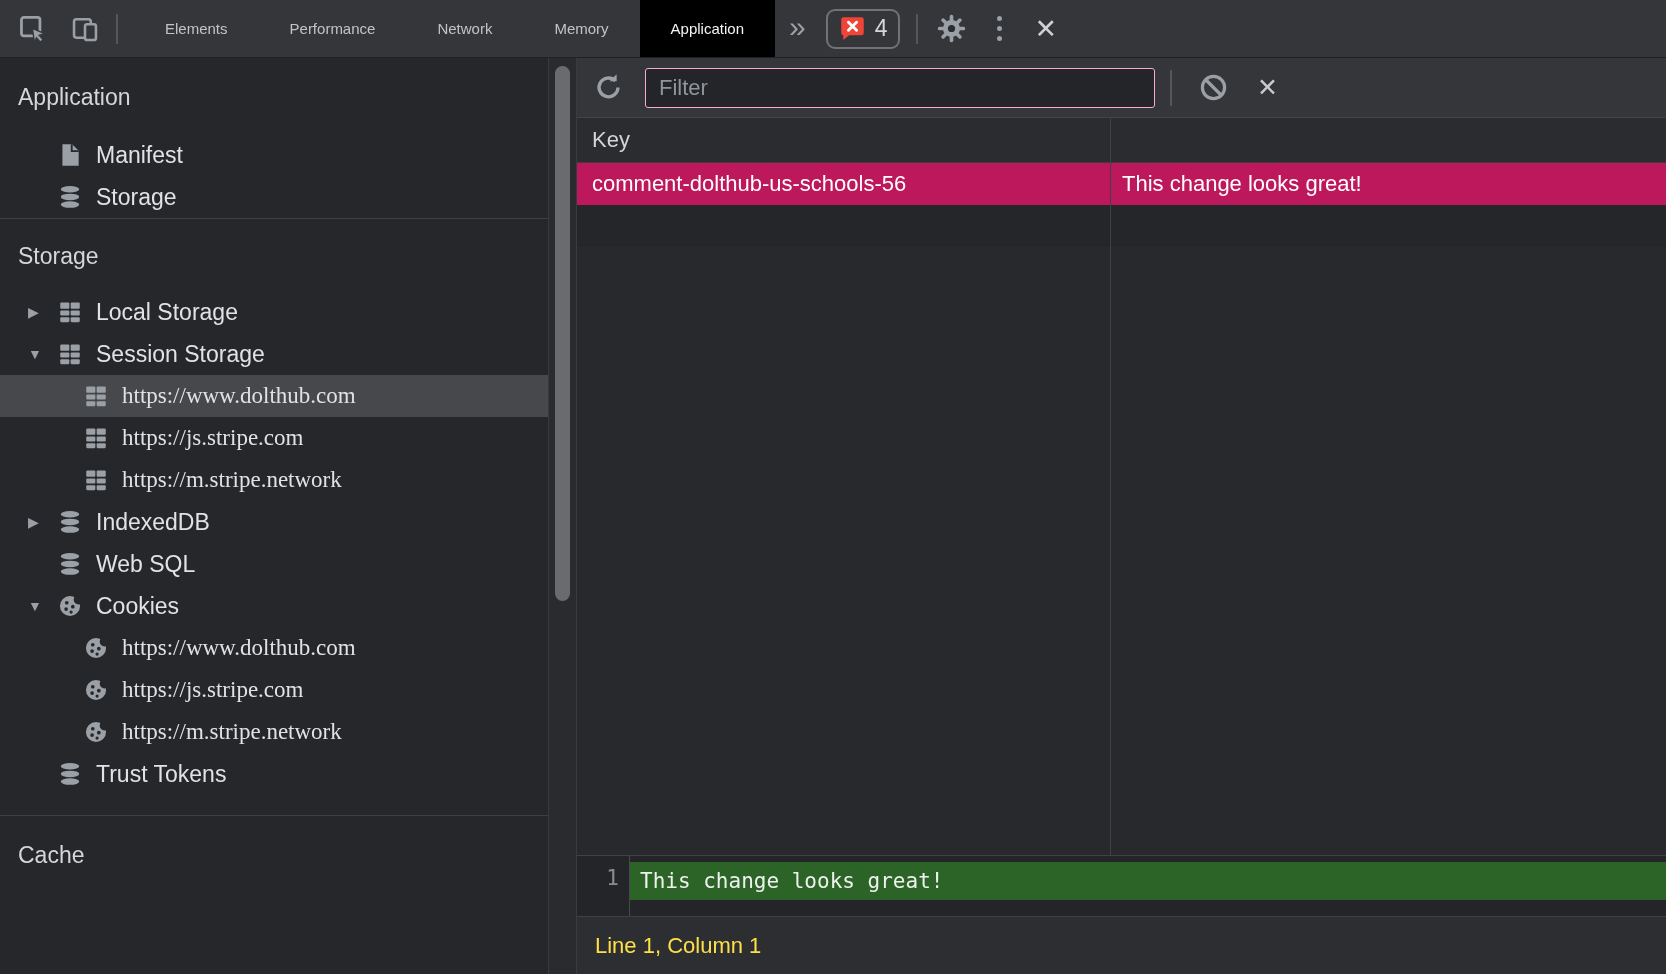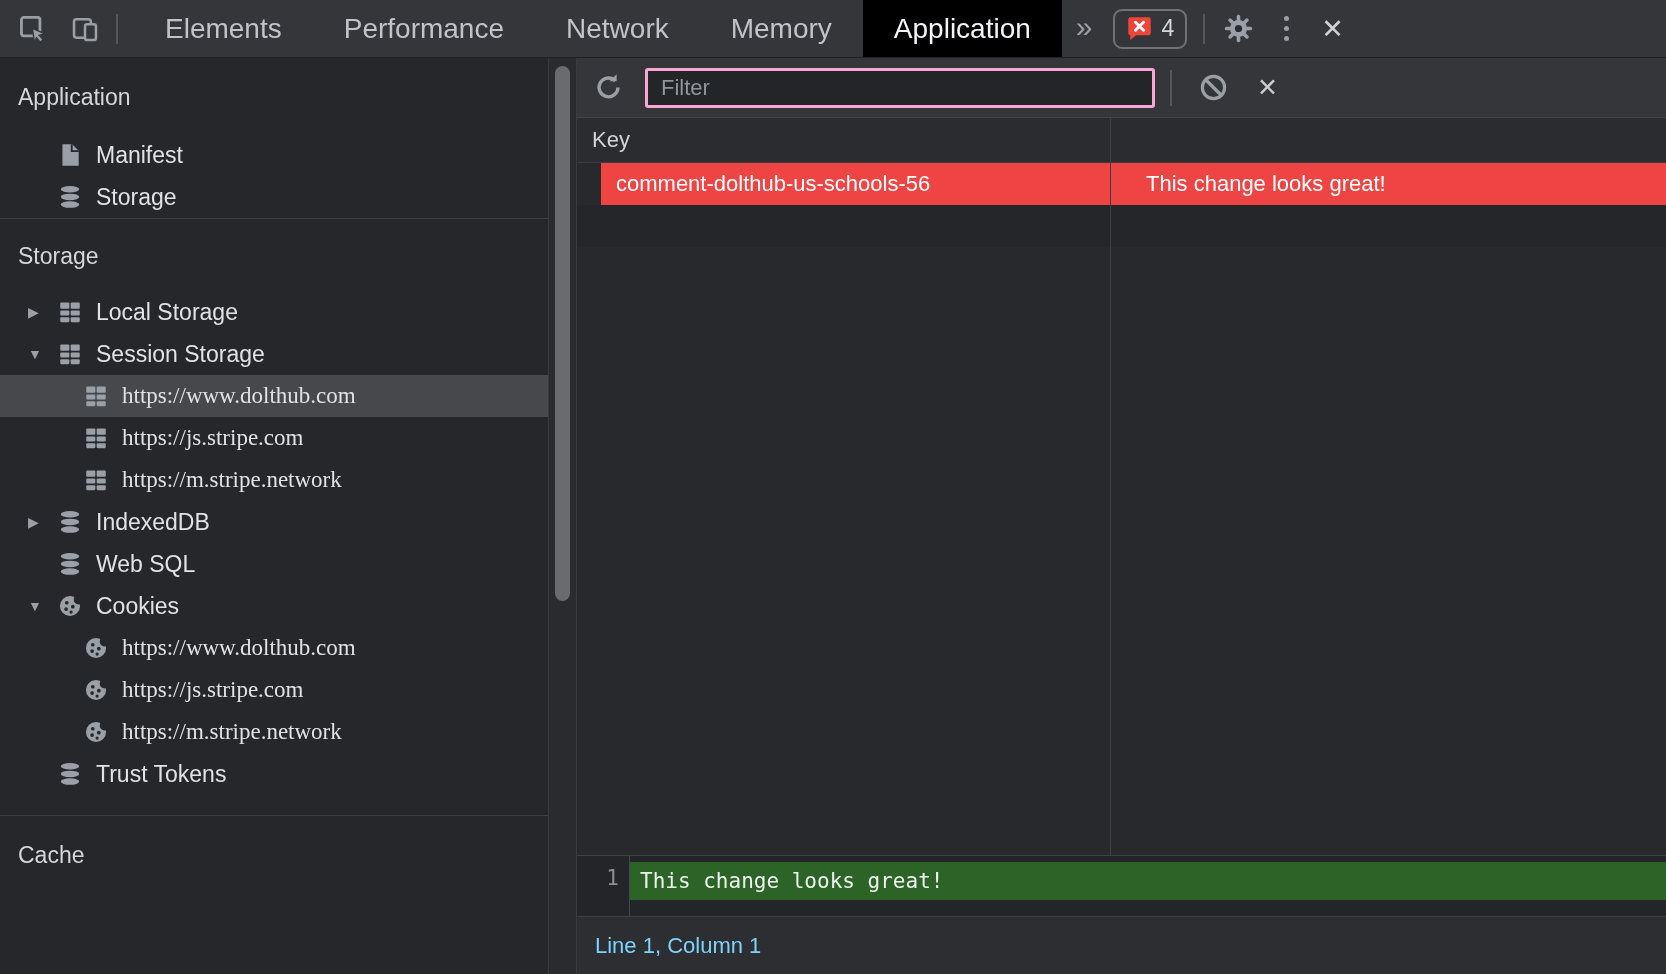--- a/index.html
+++ b/index.html
@@ -16,21 +16,21 @@
   .toolbar {
     height:58px; background:#35363a; display:flex; align-items:center;
     border-bottom:1px solid #202124;
   }
   .tb-btn { display:flex; align-items:center; justify-content:center; color:#9aa0a6; cursor:pointer; }
   .tb-inspect { margin-left:18px; }
   .tb-device  { margin-left:22px; }
   .tb-sep { width:2px; height:30px; background:#55565a; margin:0 16px; }
   .tabs { display:flex; height:100%; }
   .tab {
-    display:flex; align-items:center; padding:0 31px; font-size:28px; color:#c0c3c7; cursor:pointer;
+    display:flex; align-items:center; padding:0 31px; font-size:15px; color:#c0c3c7; cursor:pointer;
   }
   .tab.active { background:#000; color:#f3f4f6; }
   .tb-chevron { font-size:30px; color:#9aa0a6; margin-left:14px; cursor:pointer; line-height:1; padding-bottom:4px;}
   .err-badge {
     margin-left:20px; display:flex; align-items:center; gap:9px;
     border:2px solid #717276; border-radius:9px; height:40px; padding:0 11px;
     color:#d5d7d9; font-size:23px; cursor:pointer;
   }
   .tb-gear { margin-left:2px; }
   .kebab { display:flex; flex-direction:column; gap:5px; margin-left:30px; cursor:pointer; }
@@ -66,33 +66,33 @@
 
   
   .main { flex:1; position:relative; background:#28292c; }
   .filter-bar {
     height:60px; background:#35363a; border-bottom:1px solid #434447;
     display:flex; align-items:center;
   }
   .refresh { margin-left:16px; color:#9aa0a6; cursor:pointer; }
   .filter-input {
     margin-left:21px; width:510px; height:40px; background:#242528;
-    border:3px solid #f9a8d4; border-radius:3px; color:#e8eaed;
+    border:1px solid #f9a8d4; border-radius:3px; color:#e8eaed;
     font-size:22px; padding:0 13px; font-family:"Liberation Sans", sans-serif; outline:none;
   }
   .filter-input::placeholder { color:#8f959b; }
   .fb-sep { width:2px; height:36px; background:#55565a; margin:0 18px 0 15px; }
   .block-icn { color:#9aa0a6; cursor:pointer; margin-left:8px; }
   .x-clear { color:#c9cbcd; font-size:25px; margin-left:28px; cursor:pointer; }
 
   .g-head { height:45px; background:#2b2c30; border-bottom:1px solid #3c3d40; display:flex; align-items:center; font-size:22px; color:#d2d4d6;gap:38px; }
   .g-col.key { width:534px; padding-left:15px; }
   .g-col.val { flex:1; padding-left:11px; }
   .g-row { height:42px; display:flex; align-items:center; font-size:22px; }
-  .g-row.selected { background:#ef4444; color:#fff;margin-left:24px; }
+  .g-row.selected { background:#be185d; color:#fff; }
   .g-cell.key { width:534px; padding-left:15px; overflow:hidden; }
   .g-cell.val { flex:1; padding-left:11px; overflow:hidden; }
   .g-row.empty { background:#25262a; }
   .g-filler { height:608px; background:#28292c; }
   .col-divider { position:absolute; left:533px; top:60px; width:1px; height:737px; background:#404144; }
 
   .preview {
     position:absolute; top:797px; left:0; right:0; height:61px;
     border-top:1px solid #404144; background:#242528; display:flex;
   }
@@ -101,21 +101,21 @@
     font-family:"DejaVu Sans Mono", monospace; font-size:21px;
     display:flex; justify-content:flex-end; padding:10px 10px 0 0;
   }
   .pv-content { flex:1; padding-top:6px; }
   .pv-line {
     height:38px; background:#2c6427; color:#eef2ee; padding-left:10px;
     font-family:"DejaVu Sans Mono", monospace; font-size:21px; line-height:38px; white-space:pre;
   }
   .statusbar {
     position:absolute; top:858px; left:0; right:0; height:58px;
-    border-top:1px solid #404144; background:#2d2e32; color:#7dd3fc;
+    border-top:1px solid #404144; background:#2d2e32; color:#fde047;
     font-size:22px; display:flex; align-items:center; padding-left:18px;
   }
 </style>
 </head>
 <body>
 
 <svg width="0" height="0" style="position:absolute" aria-hidden="true">
   <defs>
     <g id="i-doc">
       <path d="M5 2 h9 l6 6 v14 H5 z" fill="currentColor"></path>

